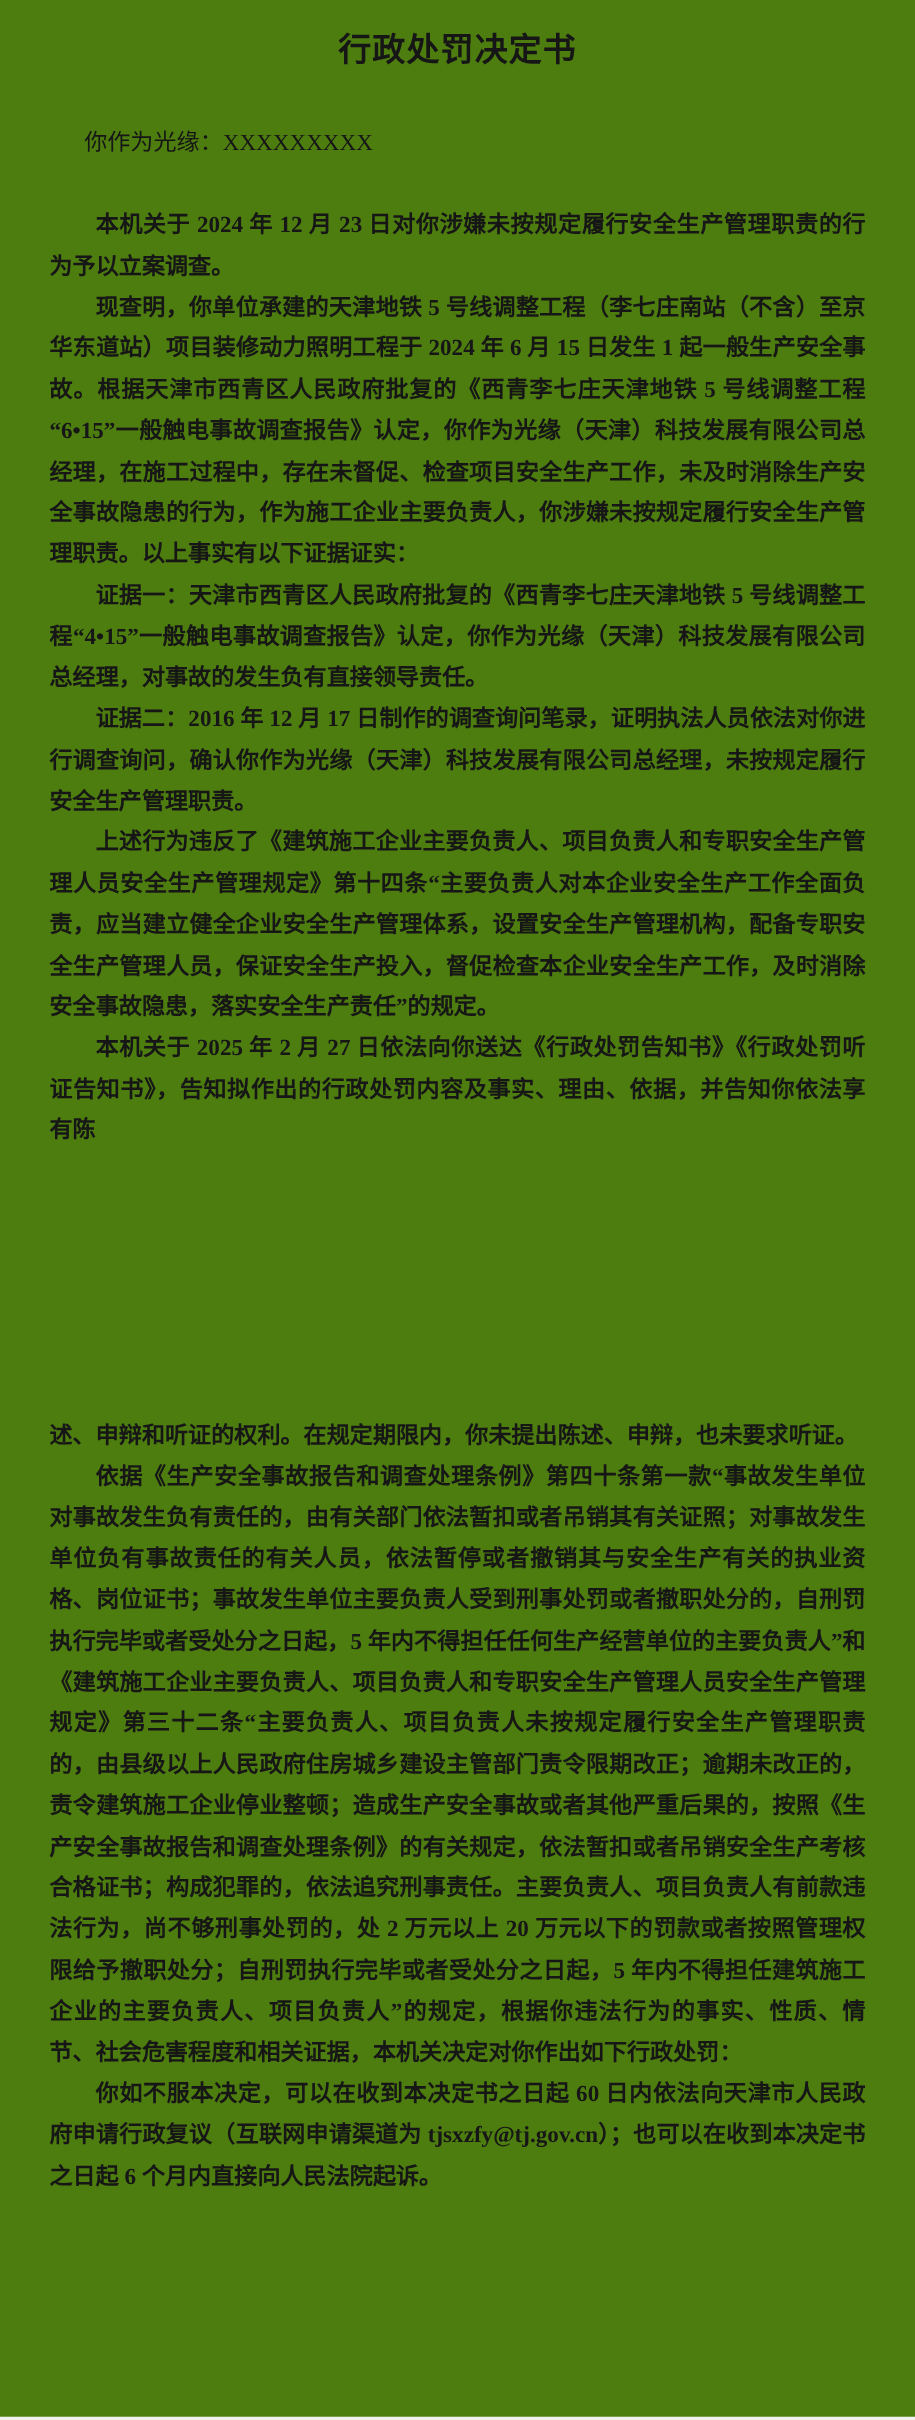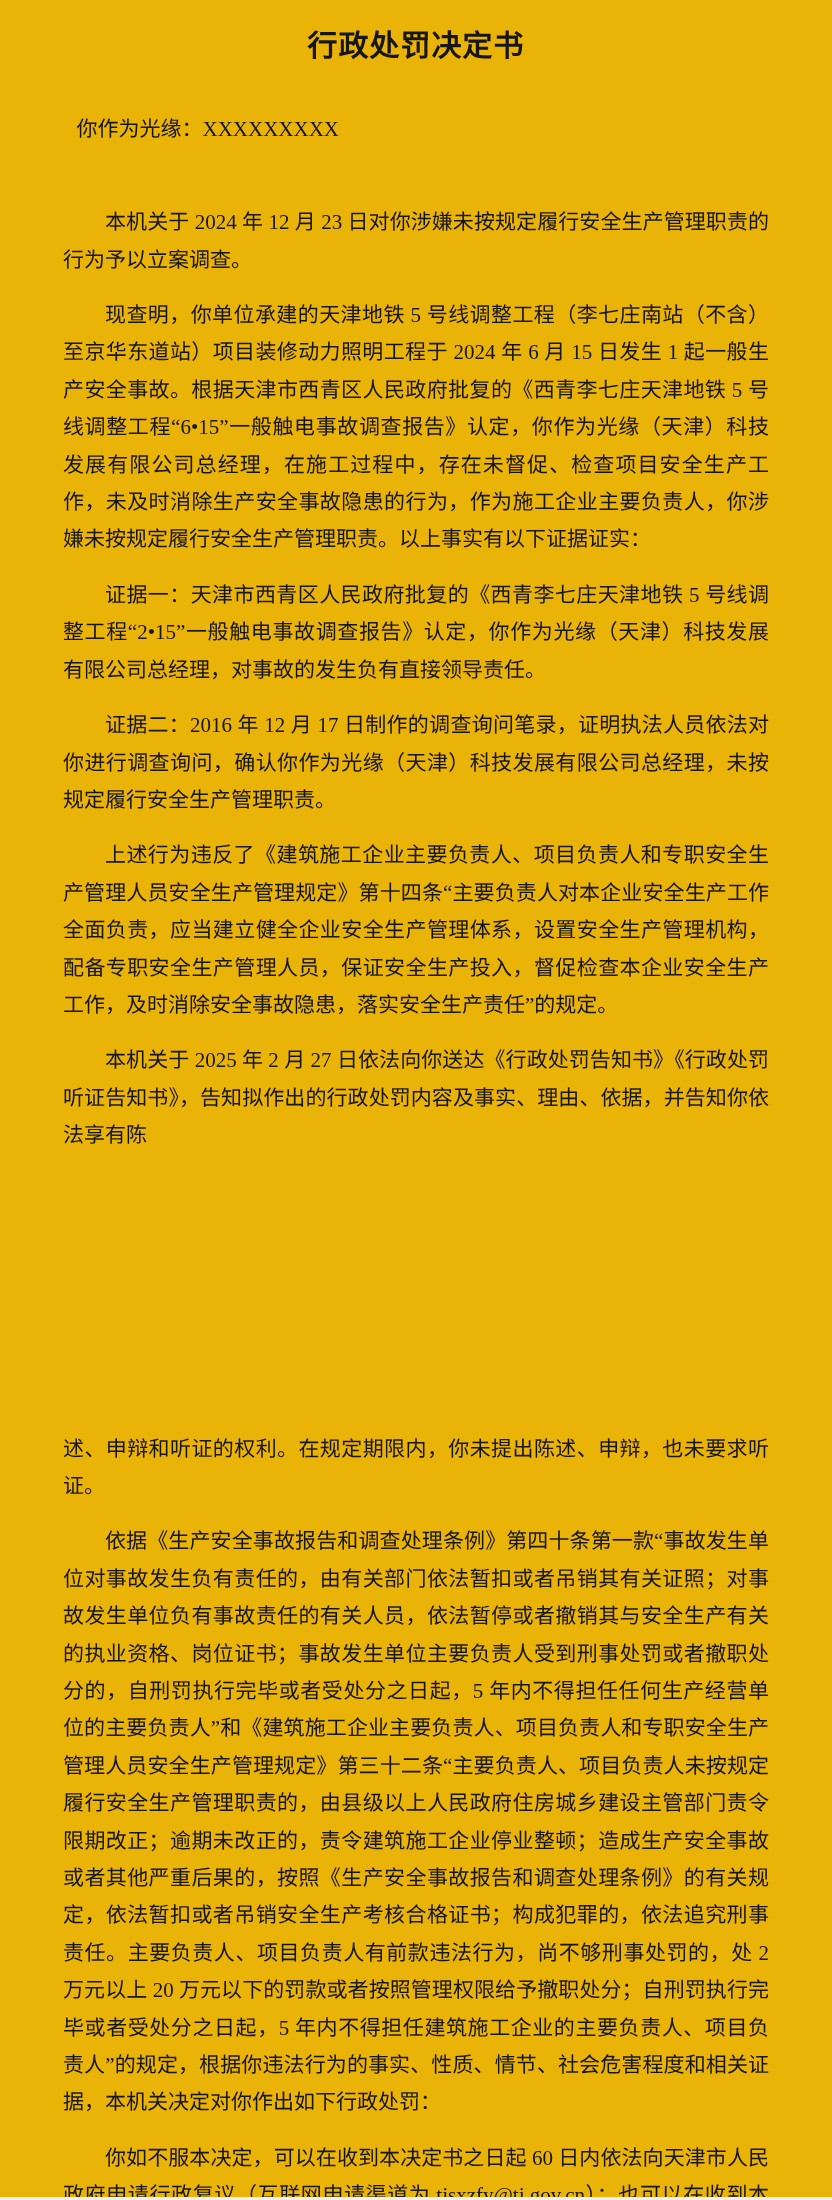--- a/index.html
+++ b/index.html
@@ -6,21 +6,21 @@
     margin: 0;
     padding: 0;
     background: #fdfdfd;
   }
   .doc {
     position: relative;
     width: 832px;
     height: 2200px;
     margin: 0 auto;
     box-sizing: border-box;
-    background: #eab308;
+    background: #4d7c0f;
     padding: 26px 45px 0 45px;
     color: #161616;
     font-family: "Liberation Serif", "DejaVu Serif", serif;
     font-size: 21px;
     line-height: 37.4px;
     overflow: hidden;
     border-bottom: 3px solid #f0f0f0;
   }
   .title {
     margin: 0;
@@ -33,23 +33,24 @@
   .case-no {
     margin-top: 16px;
     text-align: right;
     padding-right: 34px;
     line-height: 30px;
   }
   .info-block { margin-top: 8px; }
   .info-line { white-space: pre-wrap; }
   .body-text { margin: 0; }
   .para {
-    margin: 18px;
+    margin: 0;
     text-indent: 2em;
     text-align: justify;
+    font-weight: bold;
   }
   .para.no-indent { text-indent: 0; }
   .page-break-gap { height: 240px; }
 </style>
 </head>
 <body>
 
 <div class="doc">
 
   <h1 class="title">行政处罚决定书</h1>
@@ -57,21 +58,21 @@
 
   <div class="info-block">
     <div class="info-line">
       <span>你作为光缘：</span><span>XXXXXXXXX</span>
     </div>
   </div>
 
   <div class="body-text">
     <p class="para">本机关于 2024 年 12 月 23 日对你涉嫌未按规定履行安全生产管理职责的行为予以立案调查。</p>
     <p class="para">现查明，你单位承建的天津地铁 5 号线调整工程（李七庄南站（不含）至京华东道站）项目装修动力照明工程于 2024 年 6 月 15 日发生 1 起一般生产安全事故。根据天津市西青区人民政府批复的《西青李七庄天津地铁 5 号线调整工程“6•15”一般触电事故调查报告》认定，你作为光缘（天津）科技发展有限公司总经理，在施工过程中，存在未督促、检查项目安全生产工作，未及时消除生产安全事故隐患的行为，作为施工企业主要负责人，你涉嫌未按规定履行安全生产管理职责。以上事实有以下证据证实：</p>
-    <p class="para">证据一：天津市西青区人民政府批复的《西青李七庄天津地铁 5 号线调整工程“2•15”一般触电事故调查报告》认定，你作为光缘（天津）科技发展有限公司总经理，对事故的发生负有直接领导责任。</p>
+    <p class="para">证据一：天津市西青区人民政府批复的《西青李七庄天津地铁 5 号线调整工程“4•15”一般触电事故调查报告》认定，你作为光缘（天津）科技发展有限公司总经理，对事故的发生负有直接领导责任。</p>
     <p class="para">证据二：2016 年 12 月 17 日制作的调查询问笔录，证明执法人员依法对你进行调查询问，确认你作为光缘（天津）科技发展有限公司总经理，未按规定履行安全生产管理职责。</p>
     <p class="para">上述行为违反了《建筑施工企业主要负责人、项目负责人和专职安全生产管理人员安全生产管理规定》第十四条“主要负责人对本企业安全生产工作全面负责，应当建立健全企业安全生产管理体系，设置安全生产管理机构，配备专职安全生产管理人员，保证安全生产投入，督促检查本企业安全生产工作，及时消除安全事故隐患，落实安全生产责任”的规定。</p>
     <p class="para">本机关于 2025 年 2 月 27 日依法向你送达《行政处罚告知书》《行政处罚听证告知书》，告知拟作出的行政处罚内容及事实、理由、依据，并告知你依法享有陈</p>
 
     <div class="page-break-gap"></div>
 
     <p class="para no-indent">述、申辩和听证的权利。在规定期限内，你未提出陈述、申辩，也未要求听证。</p>
     <p class="para">依据《生产安全事故报告和调查处理条例》第四十条第一款“事故发生单位对事故发生负有责任的，由有关部门依法暂扣或者吊销其有关证照；对事故发生单位负有事故责任的有关人员，依法暂停或者撤销其与安全生产有关的执业资格、岗位证书；事故发生单位主要负责人受到刑事处罚或者撤职处分的，自刑罚执行完毕或者受处分之日起，5 年内不得担任任何生产经营单位的主要负责人”和《建筑施工企业主要负责人、项目负责人和专职安全生产管理人员安全生产管理规定》第三十二条“主要负责人、项目负责人未按规定履行安全生产管理职责的，由县级以上人民政府住房城乡建设主管部门责令限期改正；逾期未改正的，责令建筑施工企业停业整顿；造成生产安全事故或者其他严重后果的，按照《生产安全事故报告和调查处理条例》的有关规定，依法暂扣或者吊销安全生产考核合格证书；构成犯罪的，依法追究刑事责任。主要负责人、项目负责人有前款违法行为，尚不够刑事处罚的，处 2 万元以上 20 万元以下的罚款或者按照管理权限给予撤职处分；自刑罚执行完毕或者受处分之日起，5 年内不得担任建筑施工企业的主要负责人、项目负责人”的规定，根据你违法行为的事实、性质、情节、社会危害程度和相关证据，本机关决定对你作出如下行政处罚：</p>
     <p class="para">你如不服本决定，可以在收到本决定书之日起 60 日内依法向天津市人民政府申请行政复议（互联网申请渠道为 tjsxzfy@tj.gov.cn）；也可以在收到本决定书之日起 6 个月内直接向人民法院起诉。</p>
   </div>

